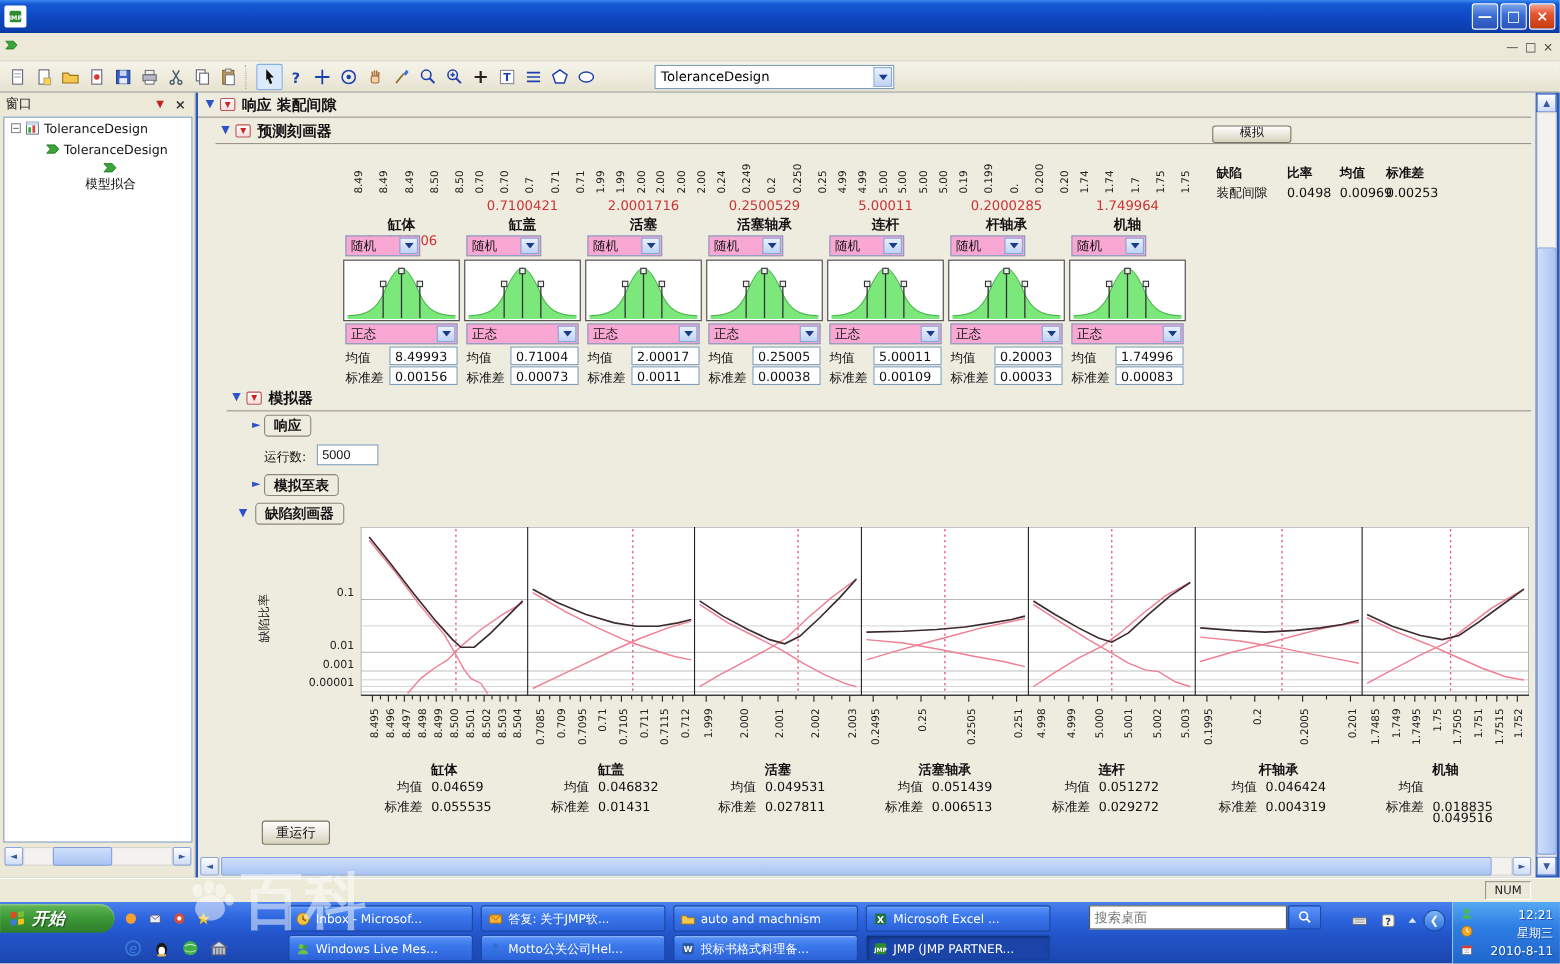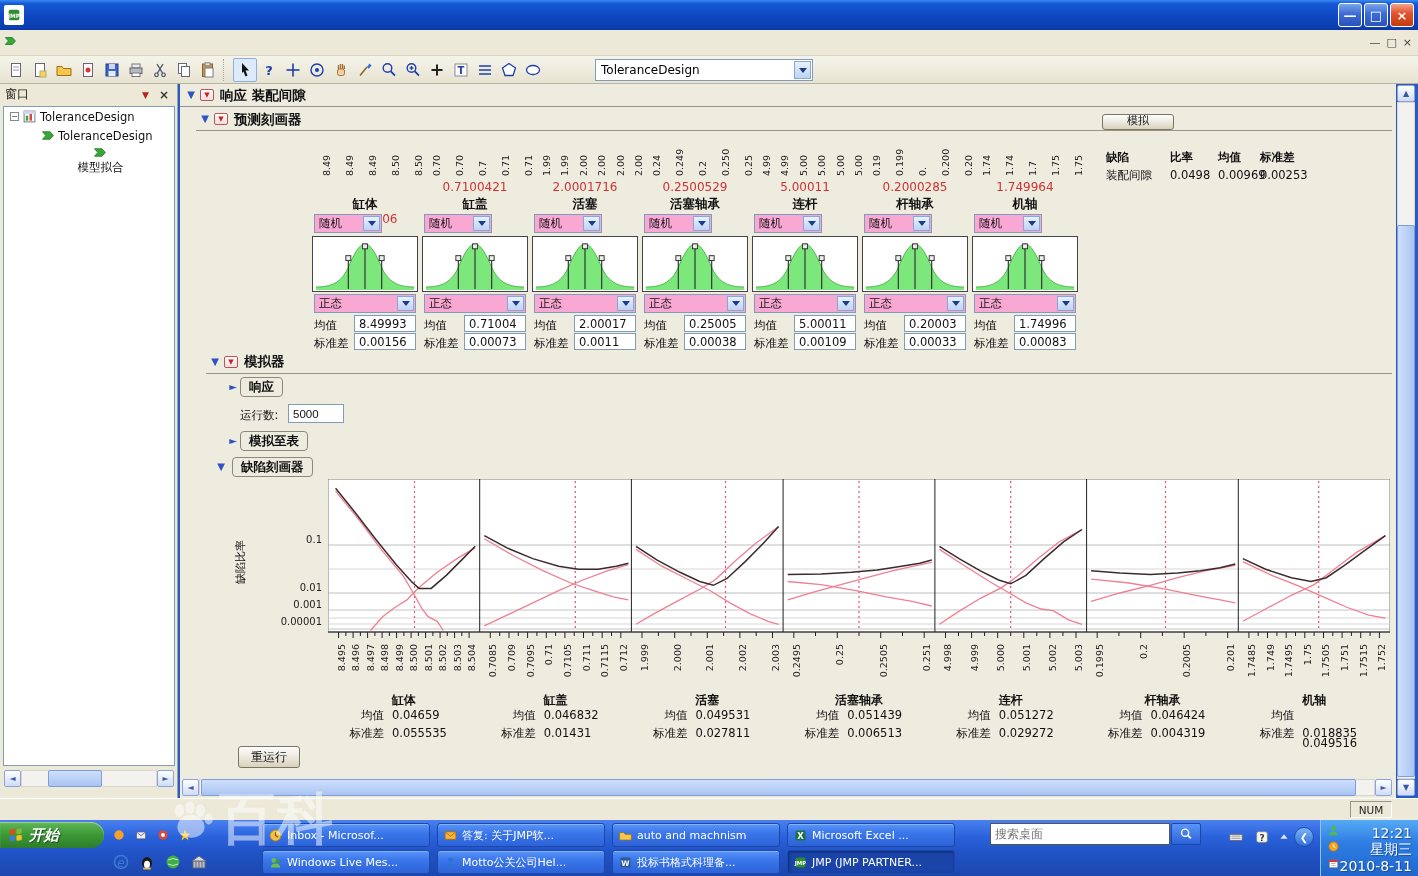--- a/index.html
+++ b/index.html
@@ -58,21 +58,21 @@
   .statusbar{position:absolute;left:0;top:798px;width:1418px;height:22px;background:#ece9d8;border-top:1px solid #fff;z-index:4}
   .numbox{position:absolute;right:26px;top:2px;width:42px;height:17px;border:1px solid #9a958a;border-right-color:#fff;border-bottom-color:#fff;font-size:10.5px;display:flex;align-items:center;justify-content:center;color:#222}
   
   .taskbar{position:absolute;left:0;top:820px;width:1418px;height:56px;background:linear-gradient(180deg,#4a80ee,#2a62dc 30%,#2254c8 55%,#1b46ae);z-index:6}
   .startbtn{position:absolute;left:0;top:2px;width:104px;height:26px;border-radius:0 13px 13px 0;background:linear-gradient(#64b65a,#3d9b37 45%,#2e7d2a);display:flex;align-items:center;padding-left:8px;gap:5px;box-shadow:inset 0 1px 1px #9ed694}
   .startbtn span{color:#fff;font-style:italic;font-weight:bold;font-size:15px;text-shadow:1px 1px 1px #1c4f1a}
   .taskbtn{position:absolute;width:168px;height:24px;border-radius:3px;border:1px solid #1b49a8;background:linear-gradient(#5b95f8,#3a77ea 40%,#2d62d8);color:#fff;font-size:11px;display:flex;align-items:center;gap:4px;padding:0 5px;white-space:nowrap;overflow:hidden;box-shadow:inset 0 1px 0 #86b0f8}
   .taskbtn.active{background:#1b44a8;box-shadow:inset 1px 1px 3px #0c2a70}
   .searchbox{position:absolute;left:990px;top:3px;width:180px;height:22px;background:#fff;border:1px solid #555;font-size:12px;color:#888;padding:2px 4px}
   .magbtn{position:absolute;left:1171px;top:3px;width:30px;height:22px;background:linear-gradient(#5b95f8,#2d62d8);border:1px solid #1b49a8;border-radius:2px;display:flex;align-items:center;justify-content:center}
-  .tray{position:absolute;left:1320px;top:0;width:98px;height:56px;background:linear-gradient(180deg,#55aaf4,#2e7ee4 40%,#1f66cc);border-left:1px solid #8ec2f8;color:#fff;font-size:14px}
+  .tray{position:absolute;left:1320px;top:0;width:98px;height:56px;background:linear-gradient(180deg,#55aaf4,#2e7ee4 40%,#1f66cc);border-left:1px solid #8ec2f8;color:#fff;font-size:11px}
   .clkline{position:absolute;right:6px;white-space:nowrap;text-shadow:1px 1px 1px #1a4a9a}
   .roundbtn{position:absolute;left:1294px;top:7px;width:20px;height:20px;border-radius:50%;background:linear-gradient(#7db4f4,#2f6fd8);border:1px solid #1c4fae;color:#fff;font-size:10px;display:flex;align-items:center;justify-content:center}
   .watermark{position:absolute;left:165px;top:782px;display:flex;align-items:center;opacity:.5;z-index:9;pointer-events:none;color:#fff;font-weight:bold;font-size:56px;letter-spacing:2px}
 </style>
 </head>
 <body>
 
 <div class="titlebar">
   <span class="appicon" id="appicon">
       <svg width="16" height="16" viewBox="0 0 18 18" style="font-family:'DejaVu Sans',sans-serif">

